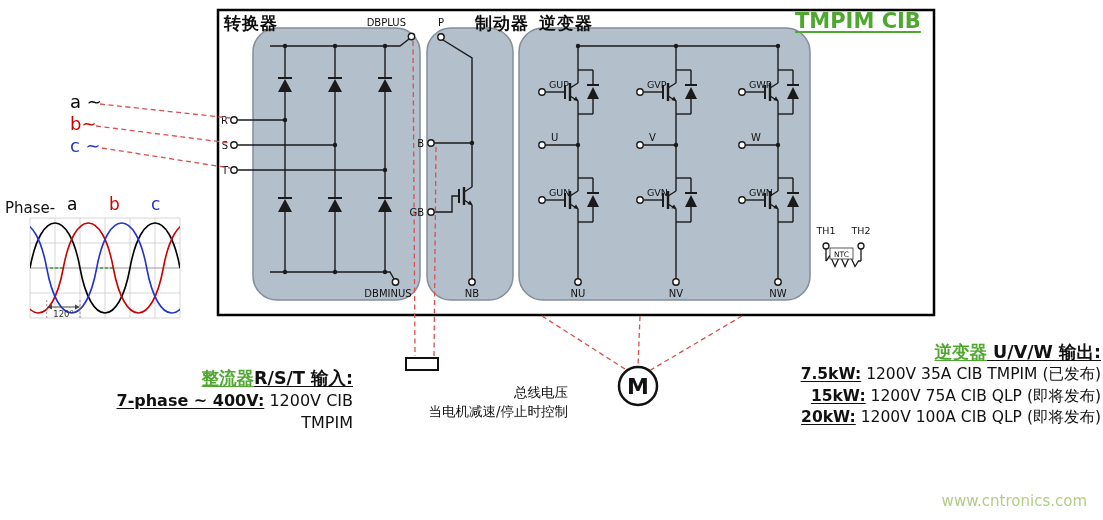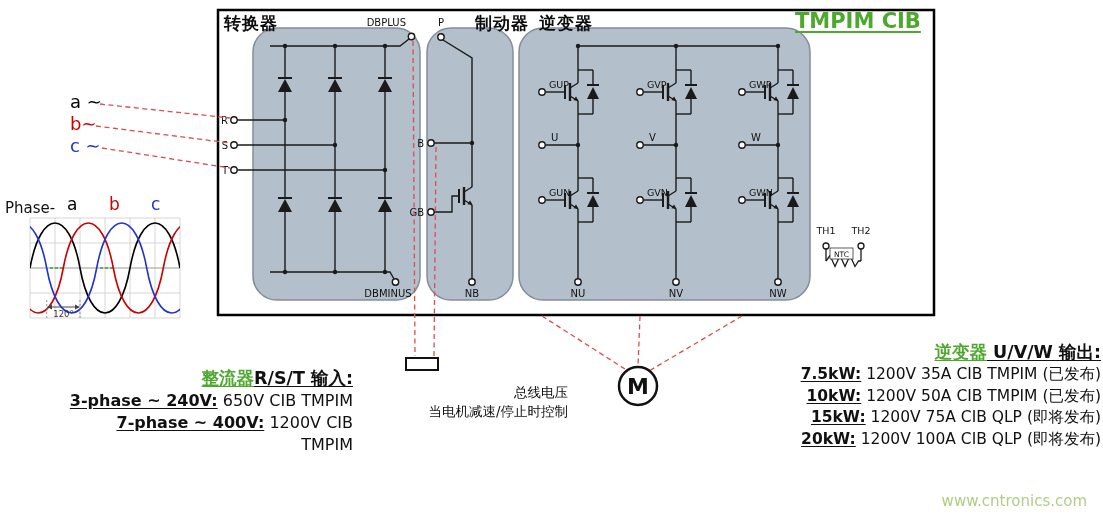--- a/index.html
+++ b/index.html
@@ -267,33 +267,31 @@
 <div class="ph" style="left:70px;top:115px;color:#cc0000">b∼</div>
 <div class="ph" style="left:70px;top:137px;color:#2233cc">c ∼</div>
 
 <div class="cap" style="left:5px;top:199px">Phase-</div>
 <div class="leg" style="left:67px;top:194px;color:#000000">a</div>
 <div class="leg" style="left:109px;top:194px;color:#cc0000">b</div>
 <div class="leg" style="left:151px;top:194px;color:#2233cc">c</div>
 
 <div class="note" style="left:8px;top:366px;width:345px">
   <div class="t17"><span class="g u">整流器</span><span class="k u">R/S/T 输入:</span></div>
-  <div class="r16"><span class="k u">3-phase ~ 240V:</span><span> 650V CIB TMPIM</span></div>
   <div class="r16"><span class="k u">7-phase ~ 400V:</span><span> 1200V CIB</span></div>
   <div class="r16">TMPIM</div>
 </div>
 
 <div class="note" style="left:358px;top:383px;width:210px">
   <div class="r13">总线电压</div>
   <div class="r13">当电机减速/停止时控制</div>
 </div>
 
 <div class="note" style="left:703px;top:340px;width:398px">
   <div class="t17"><span class="g u">逆变器</span><span class="k u"> U/V/W 输出:</span></div>
   <div class="r15"><span class="k u">7.5kW:</span><span> 1200V 35A CIB TMPIM </span><span>(已发布)</span></div>
-  <div class="r15"><span class="k u">10kW:</span><span> 1200V 50A CIB TMPIM </span><span>(已发布)</span></div>
   <div class="r15"><span class="k u">15kW:</span><span> 1200V 75A CIB QLP </span><span>(即将发布)</span></div>
   <div class="r15"><span class="k u">20kW:</span><span> 1200V 100A CIB QLP </span><span>(即将发布)</span></div>
 </div>
 
 <div class="watermark">www.cntronics.com</div>
 
 </div>
 
 </body></html>

